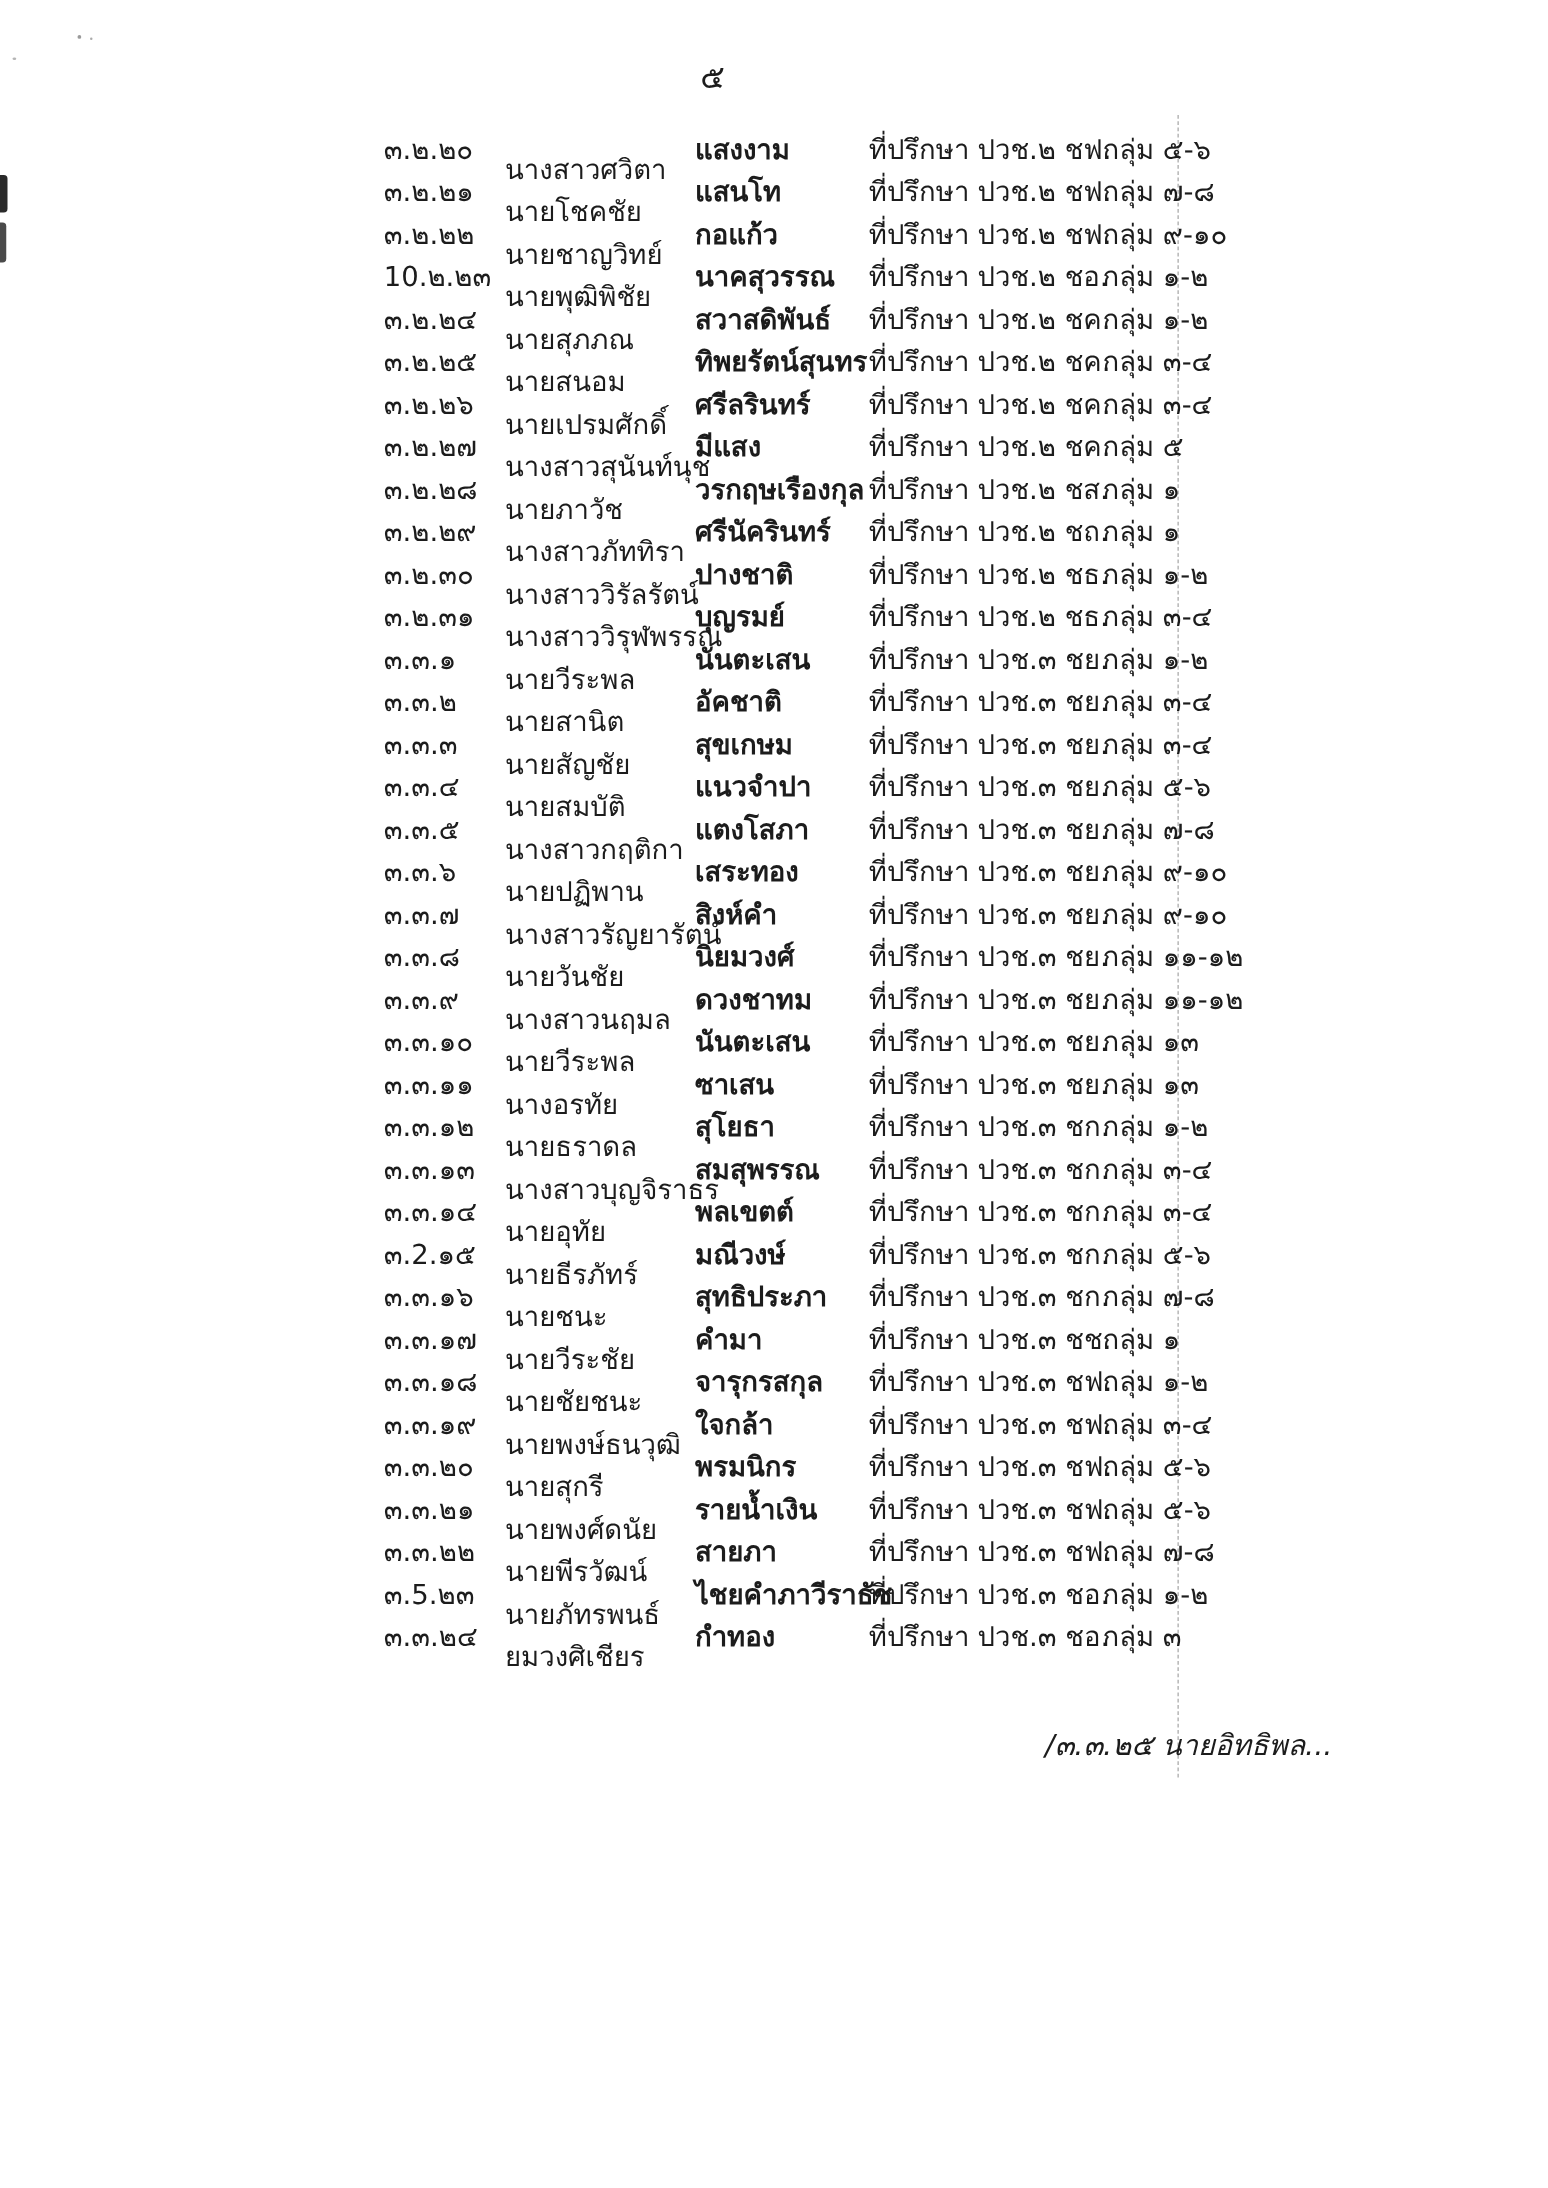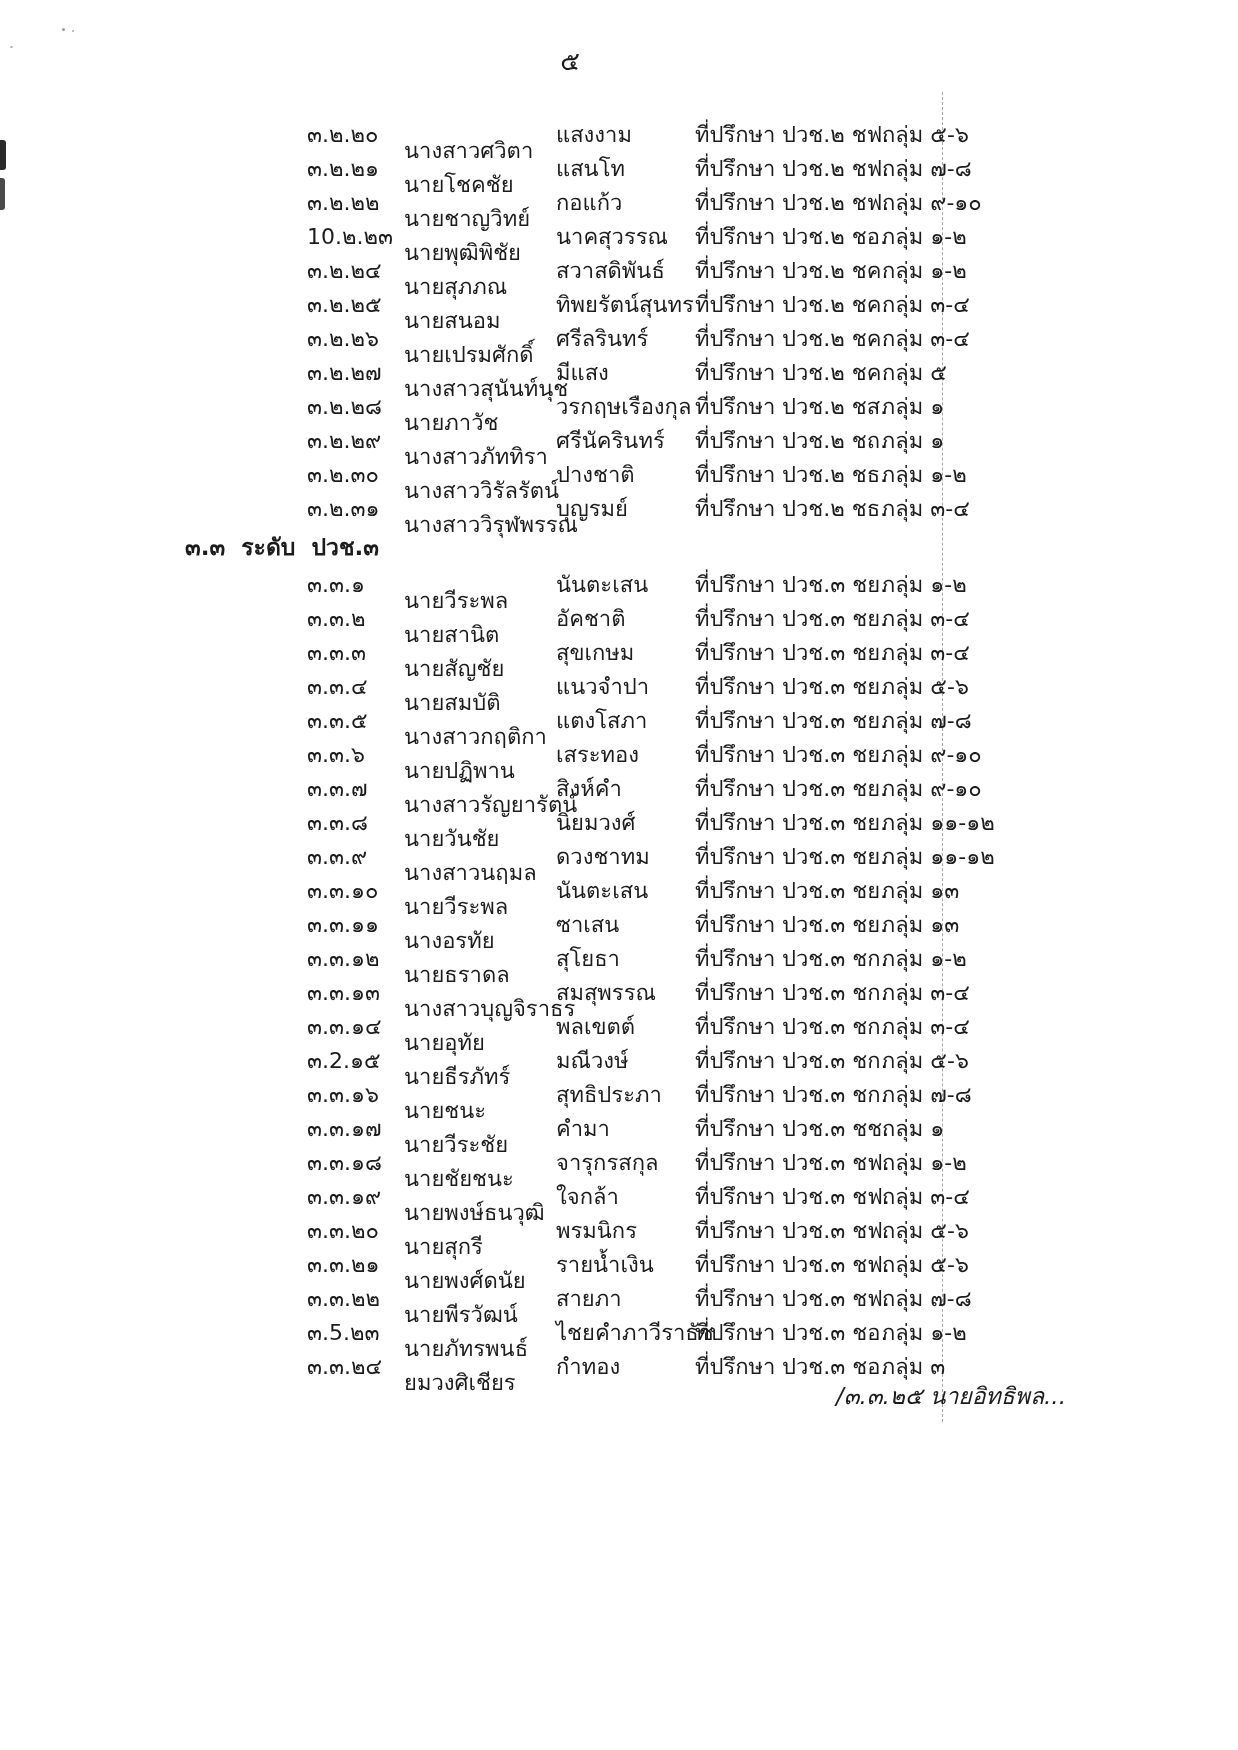--- a/index.html
+++ b/index.html
@@ -16,35 +16,35 @@
   .page-number {
     position: absolute;
     top: 40px;
     left: 540px;
     width: 60px;
     text-align: center;
     font-size: 26px;
   }
   .doc-table {
     position: absolute;
-    top: 118px;
+    top: 104px;
     left: 0;
     width: 1084px;
   }
   .row {
     display: flex;
     height: 34px;
     line-height: 34px;
     font-size: 22px;
     padding-left: 307px;
     white-space: nowrap;
   }
   .col-no      { display: inline-block; width: 97px;  flex: 0 0 97px; }
   .col-name    { display: inline-block; width: 152px; flex: 0 0 152px; margin-top: 16px; }
-  .col-surname { display: inline-block; width: 139px; flex: 0 0 139px; }
+  .col-surname { display: inline-block; width: 139px; flex: 0 0 139px; font-weight: bold; }
   .col-advlabel{ display: inline-block; width: 87px;  flex: 0 0 87px; }
   .col-class   { display: inline-block; width: 100px; flex: 0 0 100px; }
   .col-group   { display: inline-block; }
   .section-header {
     height: 34px;
     line-height: 34px;
     font-size: 23px;
     font-weight: bold;
     padding-left: 185px;
     margin-top: 4px;
@@ -191,21 +191,20 @@
 
   <div class="row">
     <span class="col-no">๓.๒.๓๑</span>
     <span class="col-name">นางสาววิรุฬพรรณ</span>
     <span class="col-surname">บุญรมย์</span>
     <span class="col-advlabel">ที่ปรึกษา</span>
     <span class="col-class">ปวช.๒ ชธ.</span>
     <span class="col-group">กลุ่ม ๓-๔</span>
   </div>
 
-  <div class="section-header">๓.๓  ระดับ  ปวช.๓</div>
 
   <div class="row">
     <span class="col-no">๓.๓.๑</span>
     <span class="col-name">นายวีระพล</span>
     <span class="col-surname">นันตะเสน</span>
     <span class="col-advlabel">ที่ปรึกษา</span>
     <span class="col-class">ปวช.๓ ชย.</span>
     <span class="col-group">กลุ่ม ๑-๒</span>
   </div>
 

